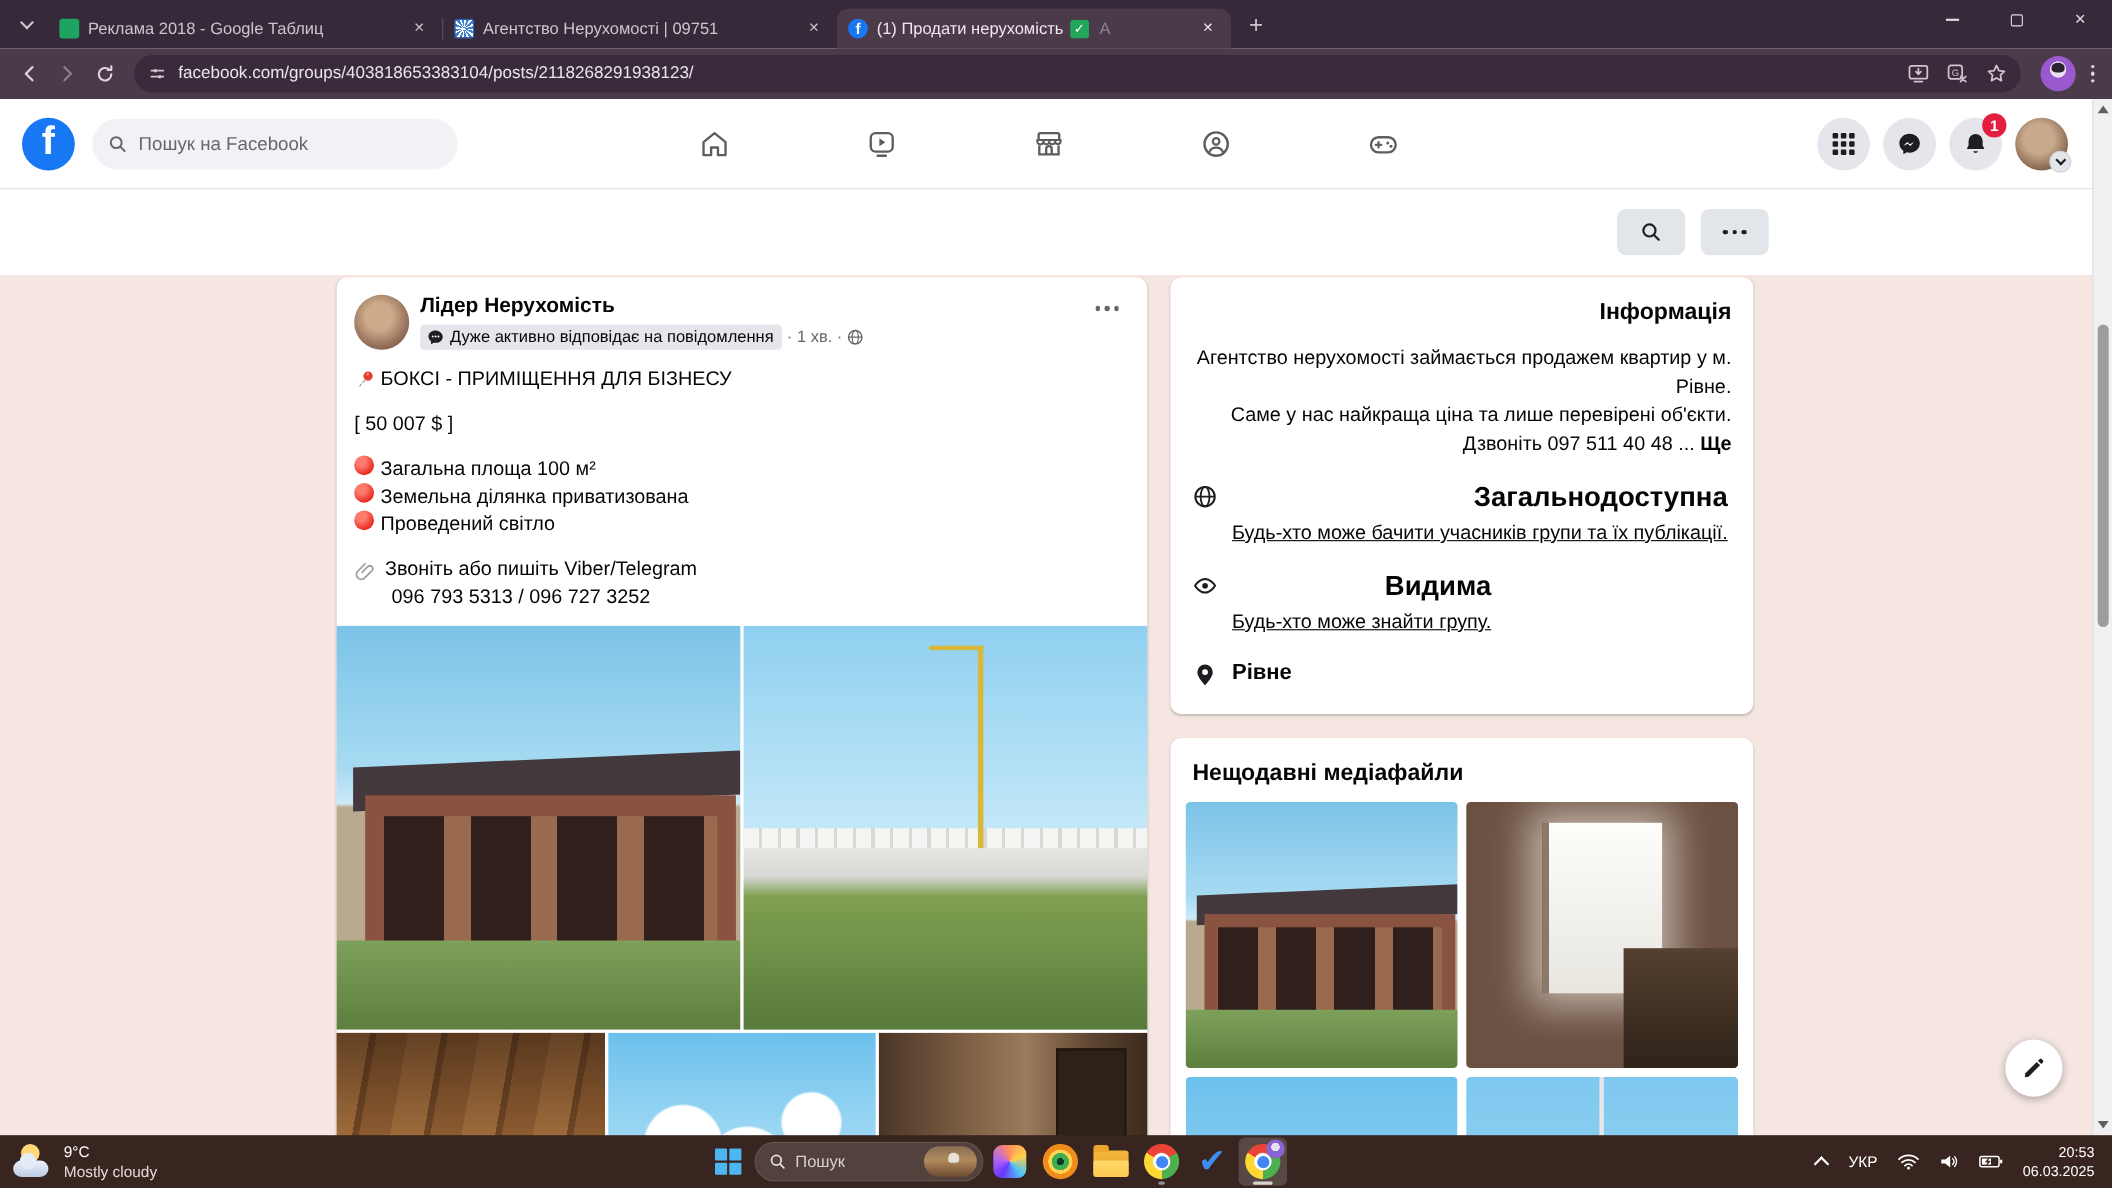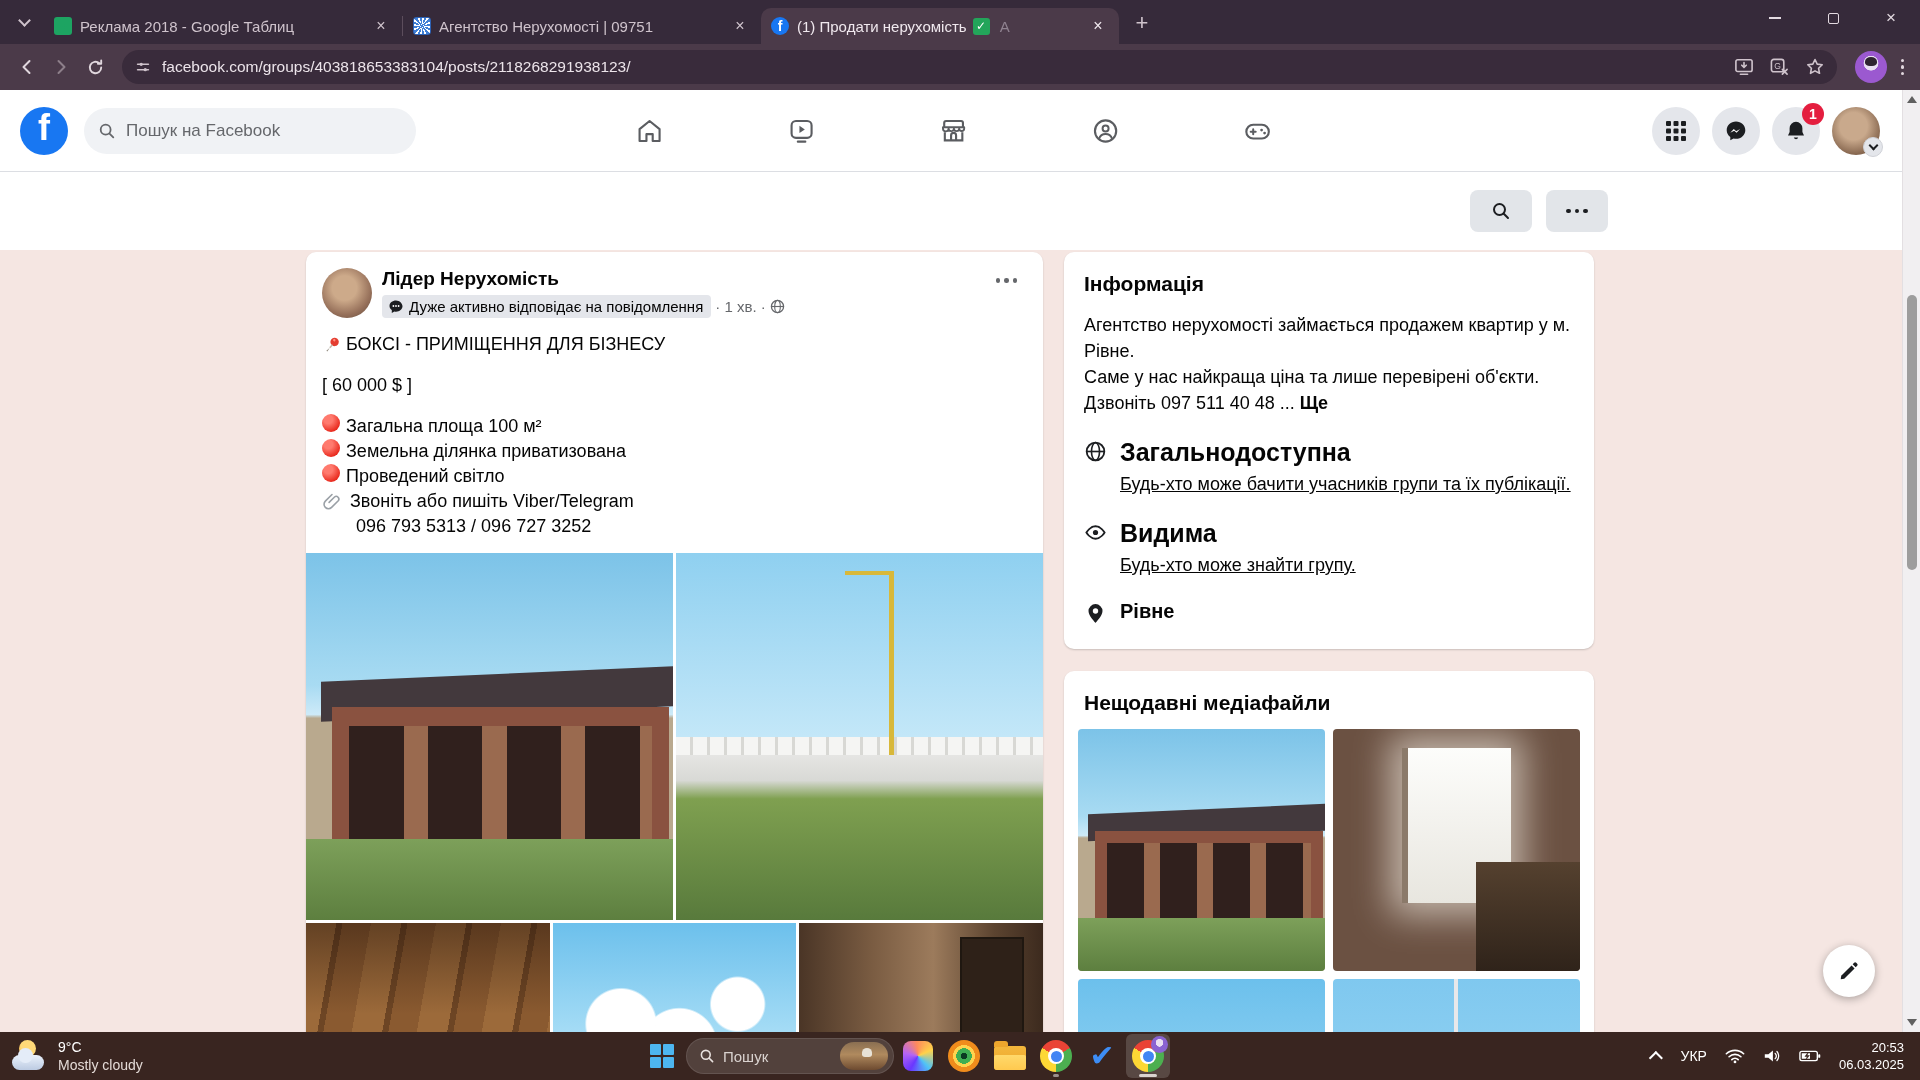--- a/index.html
+++ b/index.html
@@ -109,21 +109,21 @@
   .post-meta { color:#65676b; font-size:15px; margin:0 4px; }
   .post-menu { display:flex; gap:4px; padding:10px; }
   .post-menu i { width:4.5px; height:4.5px; border-radius:50%; background:#65676b; }
 
   .post-body { padding:14px 16px 0 16px; font-size:18px; color:#050505; line-height:25px; }
   .p-title { display:flex; align-items:center; gap:4px; margin-bottom:16px; }
   .p-price { margin-bottom:16px; }
   .p-line { display:flex; gap:6px; }
   .red-dot { width:18px; height:18px; border-radius:50%; flex:0 0 18px;
              background:radial-gradient(circle at 35% 30%, #ff7a6e 0 25%, #e8271b 75%, #b71107 100%); }
-  .p-contact { display:flex; align-items:center; gap:8px; }
+  .p-contact { margin-top:16px; display:flex; align-items:flex-end; gap:8px; }
   .p-phone { margin-left:34px; }
 
   .post-photos { margin-top:14px; }
   .ph-row1 { display:grid; grid-template-columns:1fr 1fr; gap:3px; }
   .ph-row1 > div { height:367px; }
   .ph-row2 { display:grid; grid-template-columns:1fr 1fr 1fr; gap:3px; margin-top:3px; }
   .ph-row2 > div { height:140px; }
   .photo { position:relative; overflow:hidden; }
 
   .ph-garage { background:linear-gradient(180deg,#7cc3e8 0%,#a8dbf2 36%,#cdeaf8 44%,#b9a98e 45%); }
@@ -146,21 +146,21 @@
   .ph-clouds { background:
       radial-gradient(circle at 28% 72%, #fff 0 17%, rgba(255,255,255,0) 18%),
       radial-gradient(circle at 52% 88%, #fff 0 21%, rgba(255,255,255,0) 22%),
       radial-gradient(circle at 76% 58%, #fff 0 13%, rgba(255,255,255,0) 14%),
       linear-gradient(180deg,#6cc0ec,#b5e4f8); }
   .ph-hall { background:linear-gradient(90deg,#4a3526 0%,#7a5c42 30%,#9c7b5c 55%,#5c4430 80%,#3c2a1e 100%); }
   .h-door { position:absolute; right:8%; top:10%; width:26%; bottom:0; background:#2e2118; border:2px solid #1f1710; }
 
   
   .sidebar { width:530px; display:flex; flex-direction:column; margin-top:2px; }
-  .info-card { padding:20px 20px 24px 20px; }
+  .info-card { padding:20px 20px 24px 20px;text-align:right; }
   .info-title { font-size:21px; font-weight:bold; color:#050505; }
   .info-text { margin-top:16px; font-size:18px; line-height:26px; color:#050505; }
   .more-link { font-weight:bold; color:#050505; }
   .info-item { display:flex; margin-top:22px; }
   .info-item .iicon { width:36px; flex:0 0 36px; padding-top:2px; }
   .ii-title { font-size:25px; font-weight:bold; color:#050505; }
   .ii-desc { font-size:18px; line-height:26px; color:#050505; margin-top:4px;text-decoration:underline; }
   .media-card { margin-top:22px; padding:20px 14px 14px 14px; border-radius:10px 10px 0 0; height:400px; }
   .media-title { font-size:21px; font-weight:bold; color:#050505; margin-left:6px; }
   .media-grid { display:grid; grid-template-columns:1fr 1fr; gap:8px; margin-top:14px; }
@@ -479,21 +479,21 @@
           <svg width="20" height="20" viewBox="0 0 20 20">
               <g transform="rotate(40 10 10)">
                 <circle cx="10" cy="6" r="4.2" fill="#e43d30"></circle>
                 <circle cx="8.6" cy="4.8" r="1.2" fill="#ff8d80"></circle>
                 <rect x="9.3" y="9.5" width="1.6" height="4" fill="#c2b8a8"></rect>
                 <path d="M10 13.5 L10.6 18 L9.4 18 Z" fill="#8c8578"></path>
               </g>
             </svg>
           <span>БОКСІ - ПРИМІЩЕННЯ ДЛЯ БІЗНЕСУ</span>
         </div>
-        <div class="p-price">[ 60 000 $ ]</div>
+        <div class="p-price">[ 50 007 $ ]</div>
         <div class="p-line">
             <span class="red-dot"></span>
             <span>Загальна площа 100 м²</span>
           </div>
         <div class="p-line">
             <span class="red-dot"></span>
             <span>Земельна ділянка приватизована</span>
           </div>
         <div class="p-line">
             <span class="red-dot"></span>

